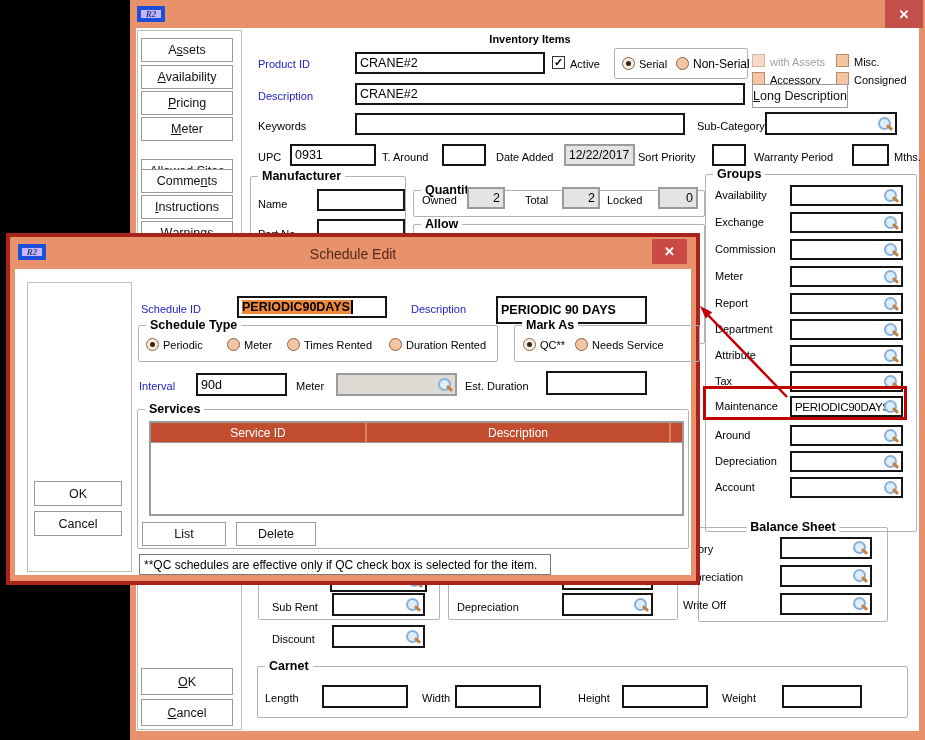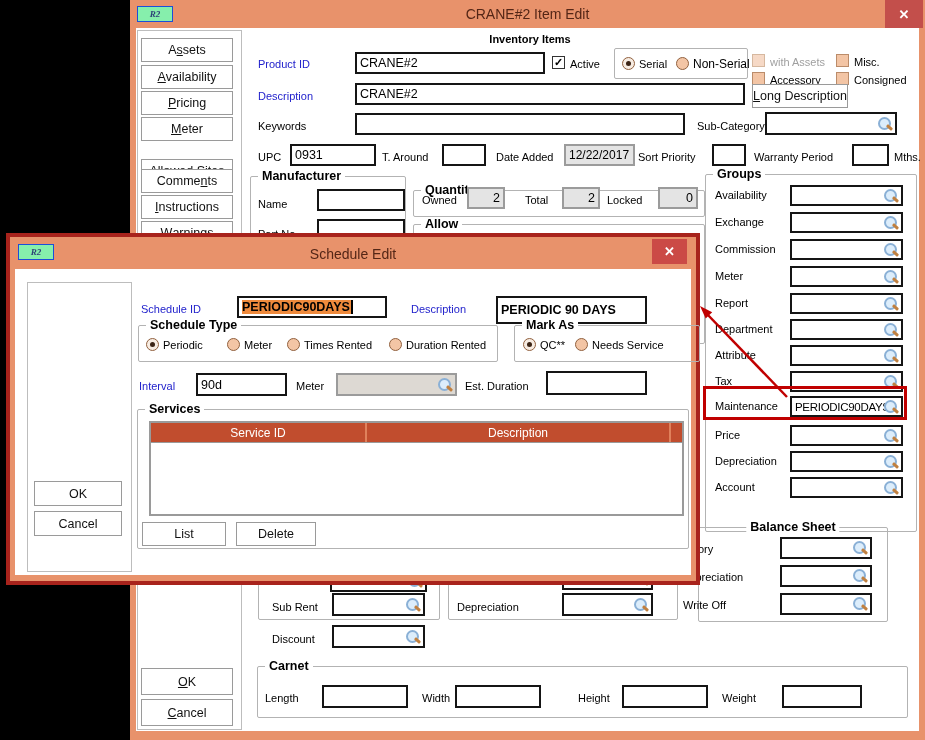--- a/index.html
+++ b/index.html
@@ -2,21 +2,21 @@
 <html><head>
 <meta charset="utf-8">
 <style>
   *{margin:0;padding:0;box-sizing:border-box}
   html,body{width:925px;height:740px}
   body{position:relative;background:#000;font-family:"Liberation Sans",sans-serif;overflow:hidden;font-size:12.5px;color:#000}
   .win{position:absolute;background:#e8926b}
   .dlg{border:4px solid #a8231c}
   .titlebar{position:absolute;left:0;top:0;right:0}
   .title{position:absolute;left:0;right:0;text-align:center;color:#542616;font-size:14px;white-space:nowrap}
-  .appicon{position:absolute;width:36px;height:16px;background:#86efac;border:1px solid #1d4ed8;color:#2e4378;font-size:9px;display:flex;align-items:center;justify-content:center;font-family:"Liberation Serif",serif;font-style:italic;font-weight:bold}
+  .appicon{position:absolute;width:28px;height:16px;background:#c4b5fd;border:4px solid #1d4ed8;color:#2e4378;font-size:9px;display:flex;align-items:center;justify-content:center;font-family:"Liberation Serif",serif;font-style:italic;font-weight:bold}
   .closebtn{position:absolute;background:#c34f4b;color:#fff;display:flex;align-items:center;justify-content:center;font-size:13px;font-weight:bold}
   .content{position:absolute;background:#fff}
   .lbl{position:absolute;font-size:11px;white-space:nowrap;line-height:15px}
   .blbl{color:#2222cc}
   .boldlbl{font-weight:bold}
   .gray-t{color:#9f9f9f}
   .fld{position:absolute;background:#fff;border:2px solid #151515;font-size:12.5px;padding:0 3px;display:flex;align-items:center;overflow:hidden;white-space:nowrap}
   .fld.ro{background:#e4e4e4;border-color:#9b9b9b}
   .fld.num{justify-content:flex-end}
   .fld.lookup{padding-right:18px}
@@ -43,21 +43,20 @@
   .redbox{position:absolute;border:3px solid #c00000;z-index:40;background:transparent}
   .panelbox{position:absolute;border:1px solid #bdbdbd;background:#fff}
   u{text-underline-offset:1px}
 </style>
 </head>
 <body>
 
 <div class="win" style="left:130px;top:0;width:795px;height:740px">
   <div class="titlebar" style="height:28px">
     <span class="appicon" style="left:7px;top:6px">R2</span>
-    <span class="title" style="top:6px">CRANE#2 Item Edit</span>
     <span class="closebtn" style="left:755px;top:0;width:38px;height:28px">✕</span>
   </div>
   <div class="content" style="left:6px;top:28px;width:783px;height:703px">
 
     <div class="panelbox" style="left:1px;top:2px;width:105px;height:700px"></div>
     <div class="btn" style="left:5px;top:10px;width:92px;height:24px">A<u>s</u>sets</div>
     <div class="btn" style="left:5px;top:37px;width:92px;height:24px"><u>A</u>vailability</div>
     <div class="btn" style="left:5px;top:63px;width:92px;height:24px"><u>P</u>ricing</div>
     <div class="btn" style="left:5px;top:89px;width:92px;height:24px"><u>M</u>eter</div>
     <div class="btn" style="left:5px;top:131px;width:92px;height:24px">Allowed Si<u>t</u>es</div>
@@ -176,21 +175,21 @@
     <div class="lbl" style="left:579px;top:346px">Tax</div>
     <div class="fld lookup" style="left:654px;top:343px;width:113px;height:21px">
         <span></span>
         <span class="mag"></span>
       </div>
     <div class="lbl" style="left:579px;top:371px">Maintenance</div>
     <div class="fld lookup" style="left:654px;top:368px;width:113px;height:21px;font-size:11.5px;letter-spacing:-0.3px">
         <span>PERIODIC90DAYS</span>
         <span class="mag"></span>
       </div>
-    <div class="lbl" style="left:579px;top:400px">Price</div>
+    <div class="lbl" style="left:579px;top:400px">Around</div>
     <div class="fld lookup" style="left:654px;top:397px;width:113px;height:21px">
         <span></span>
         <span class="mag"></span>
       </div>
     <div class="lbl" style="left:579px;top:426px">Depreciation</div>
     <div class="fld lookup" style="left:654px;top:423px;width:113px;height:21px">
         <span></span>
         <span class="mag"></span>
       </div>
     <div class="lbl" style="left:579px;top:452px">Account</div>
@@ -310,20 +309,21 @@
       <div class="svc-head">
         <div class="svc-cell" style="width:214px">Service ID</div>
         <div class="svc-cell" style="flex:1">Description</div>
         <div class="svc-cell" style="width:13px"></div>
       </div>
       <div style="flex:1;background:#fff"></div>
     </div>
     <div class="btn" style="left:127px;top:253px;width:84px;height:24px">List</div>
     <div class="btn" style="left:221px;top:253px;width:80px;height:24px">Delete</div>
 
+    <div class="lbl" style="left:124px;top:285px;width:412px;height:21px;border:1px solid #7a7a7a;font-size:12px;padding:3px 0 0 4px">**QC schedules are effective only if QC check box is selected for the item.</div>
   </div>
 </div>
 
 <div class="redbox" style="left:703px;top:386px;width:204px;height:34px"></div>
 <svg style="position:absolute;left:0;top:0;z-index:41;pointer-events:none" width="925" height="740" viewBox="0 0 925 740">
   <line x1="787" y1="397" x2="707" y2="314" stroke="#c00000" stroke-width="2.5"></line>
   <polygon points="700,306 712.2,312.3 705.7,318.5" fill="#c00000"></polygon>
 </svg>
 
 </body></html>

